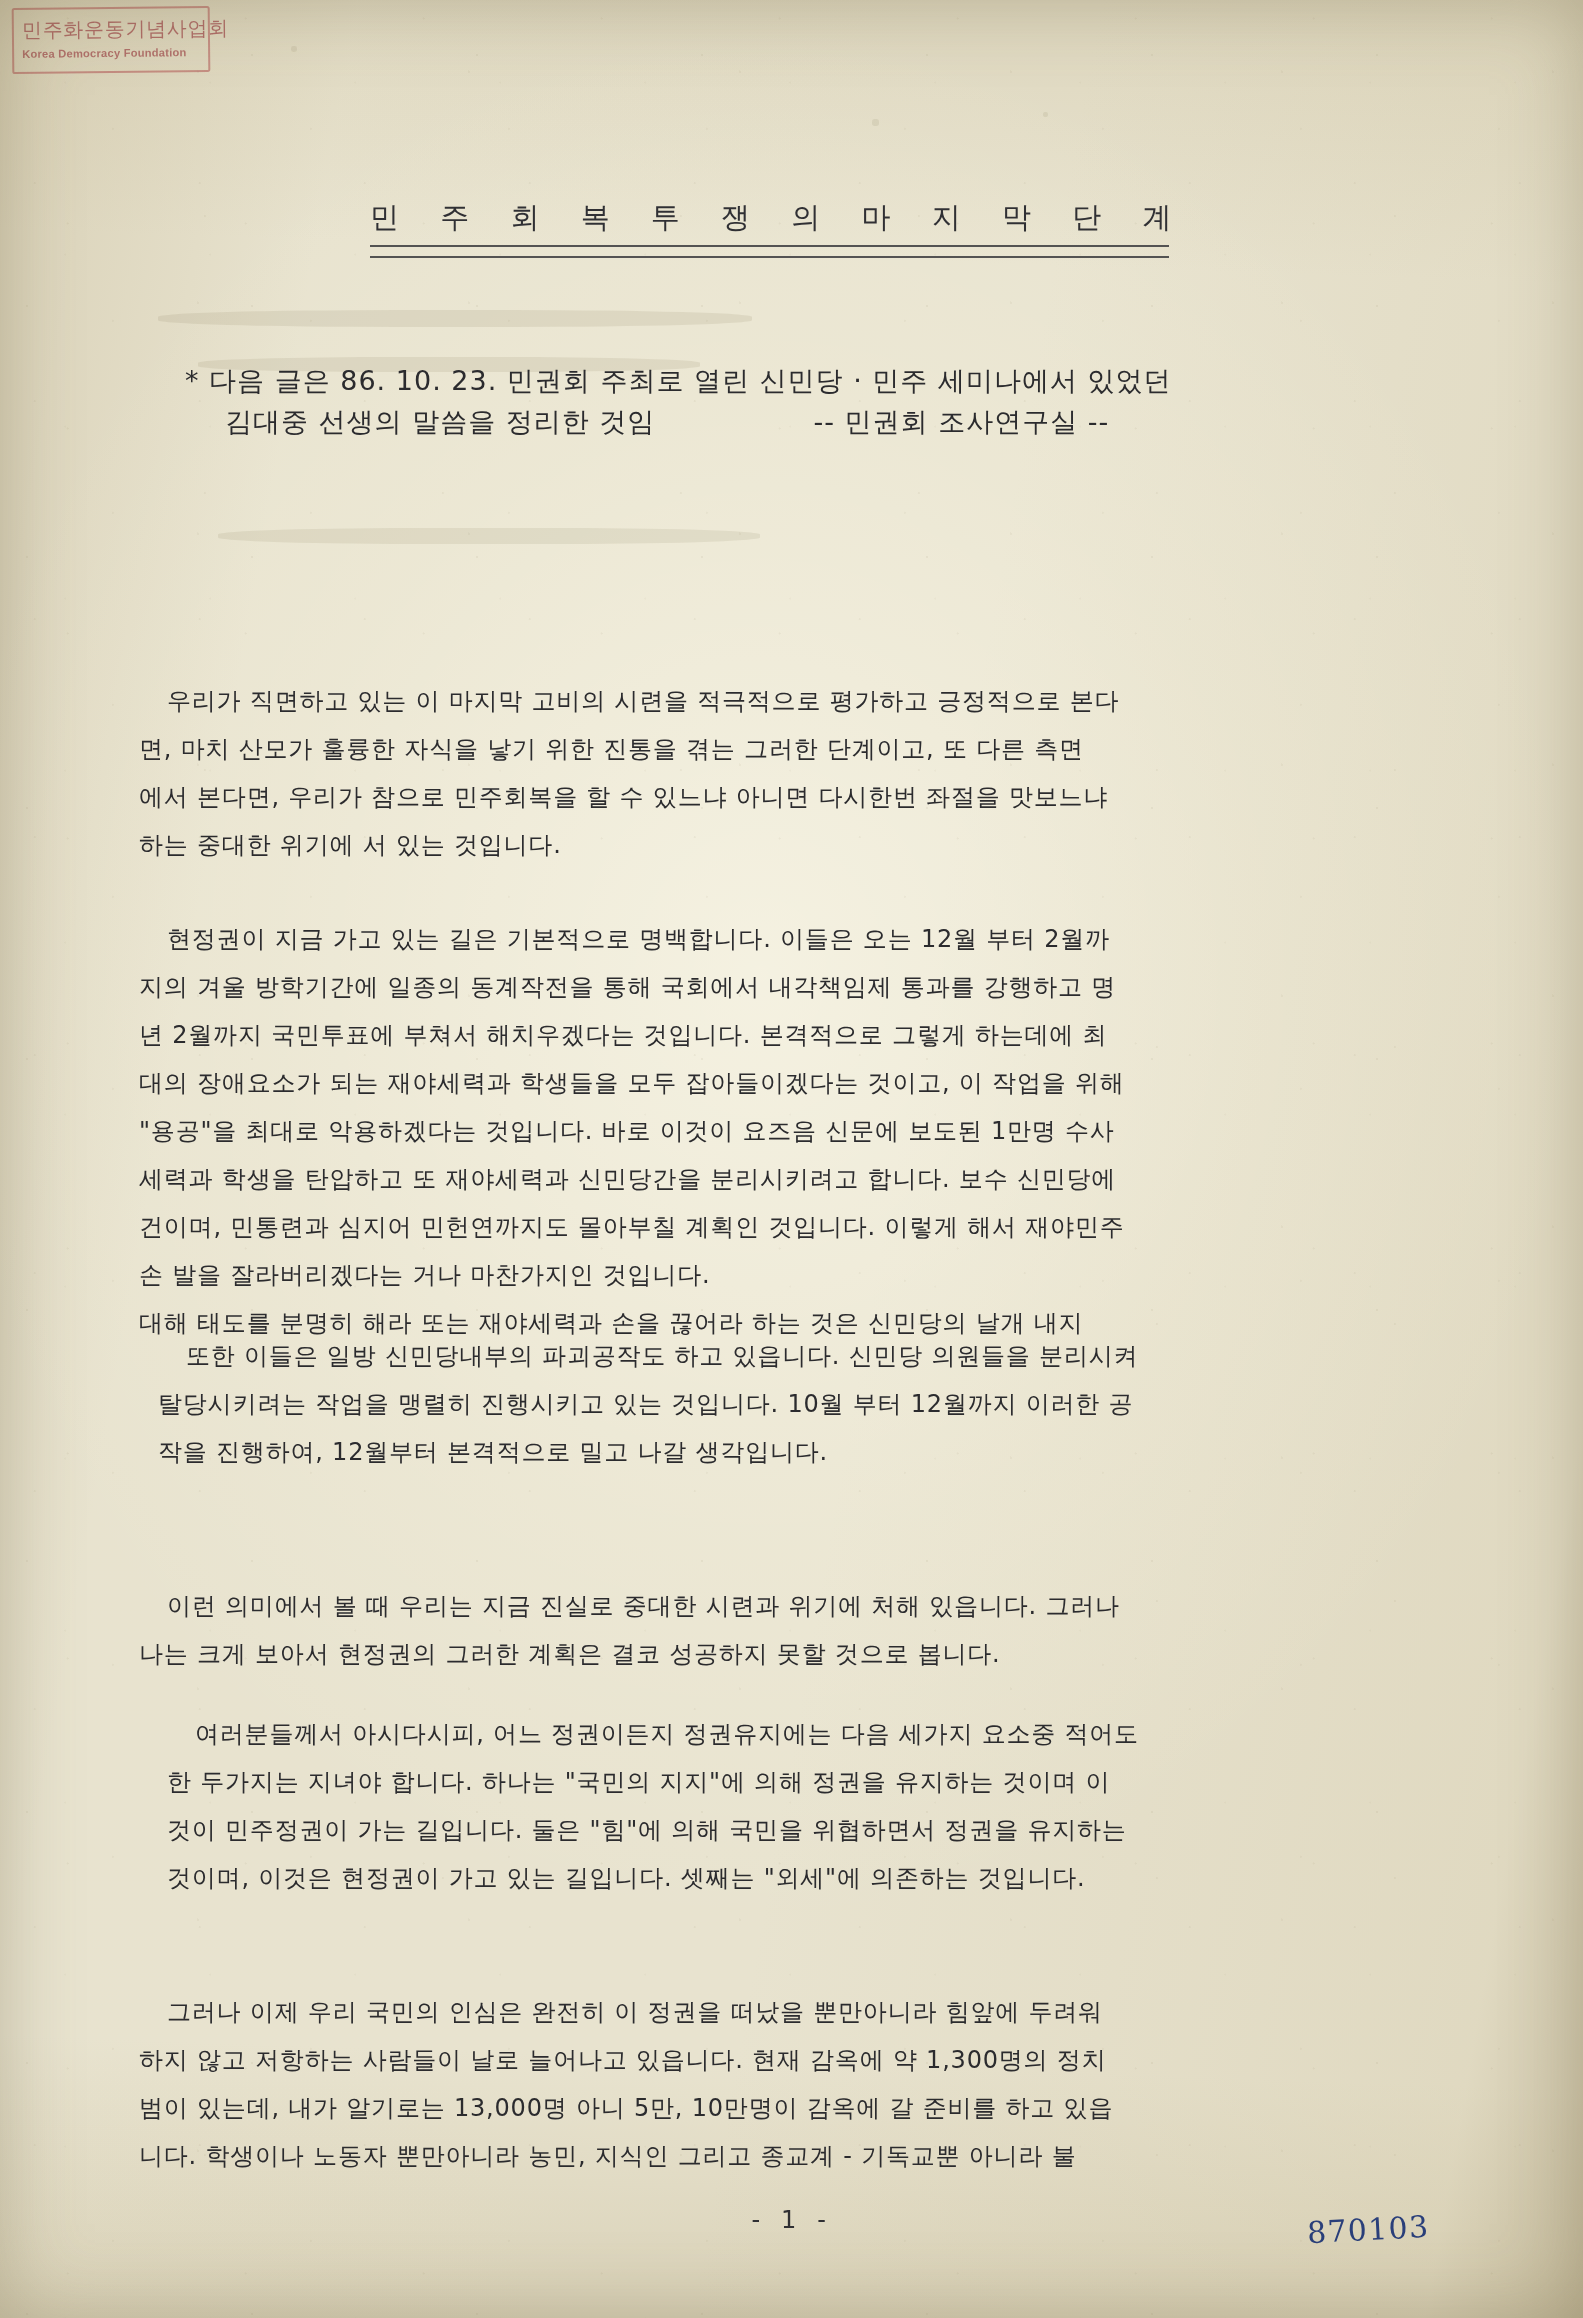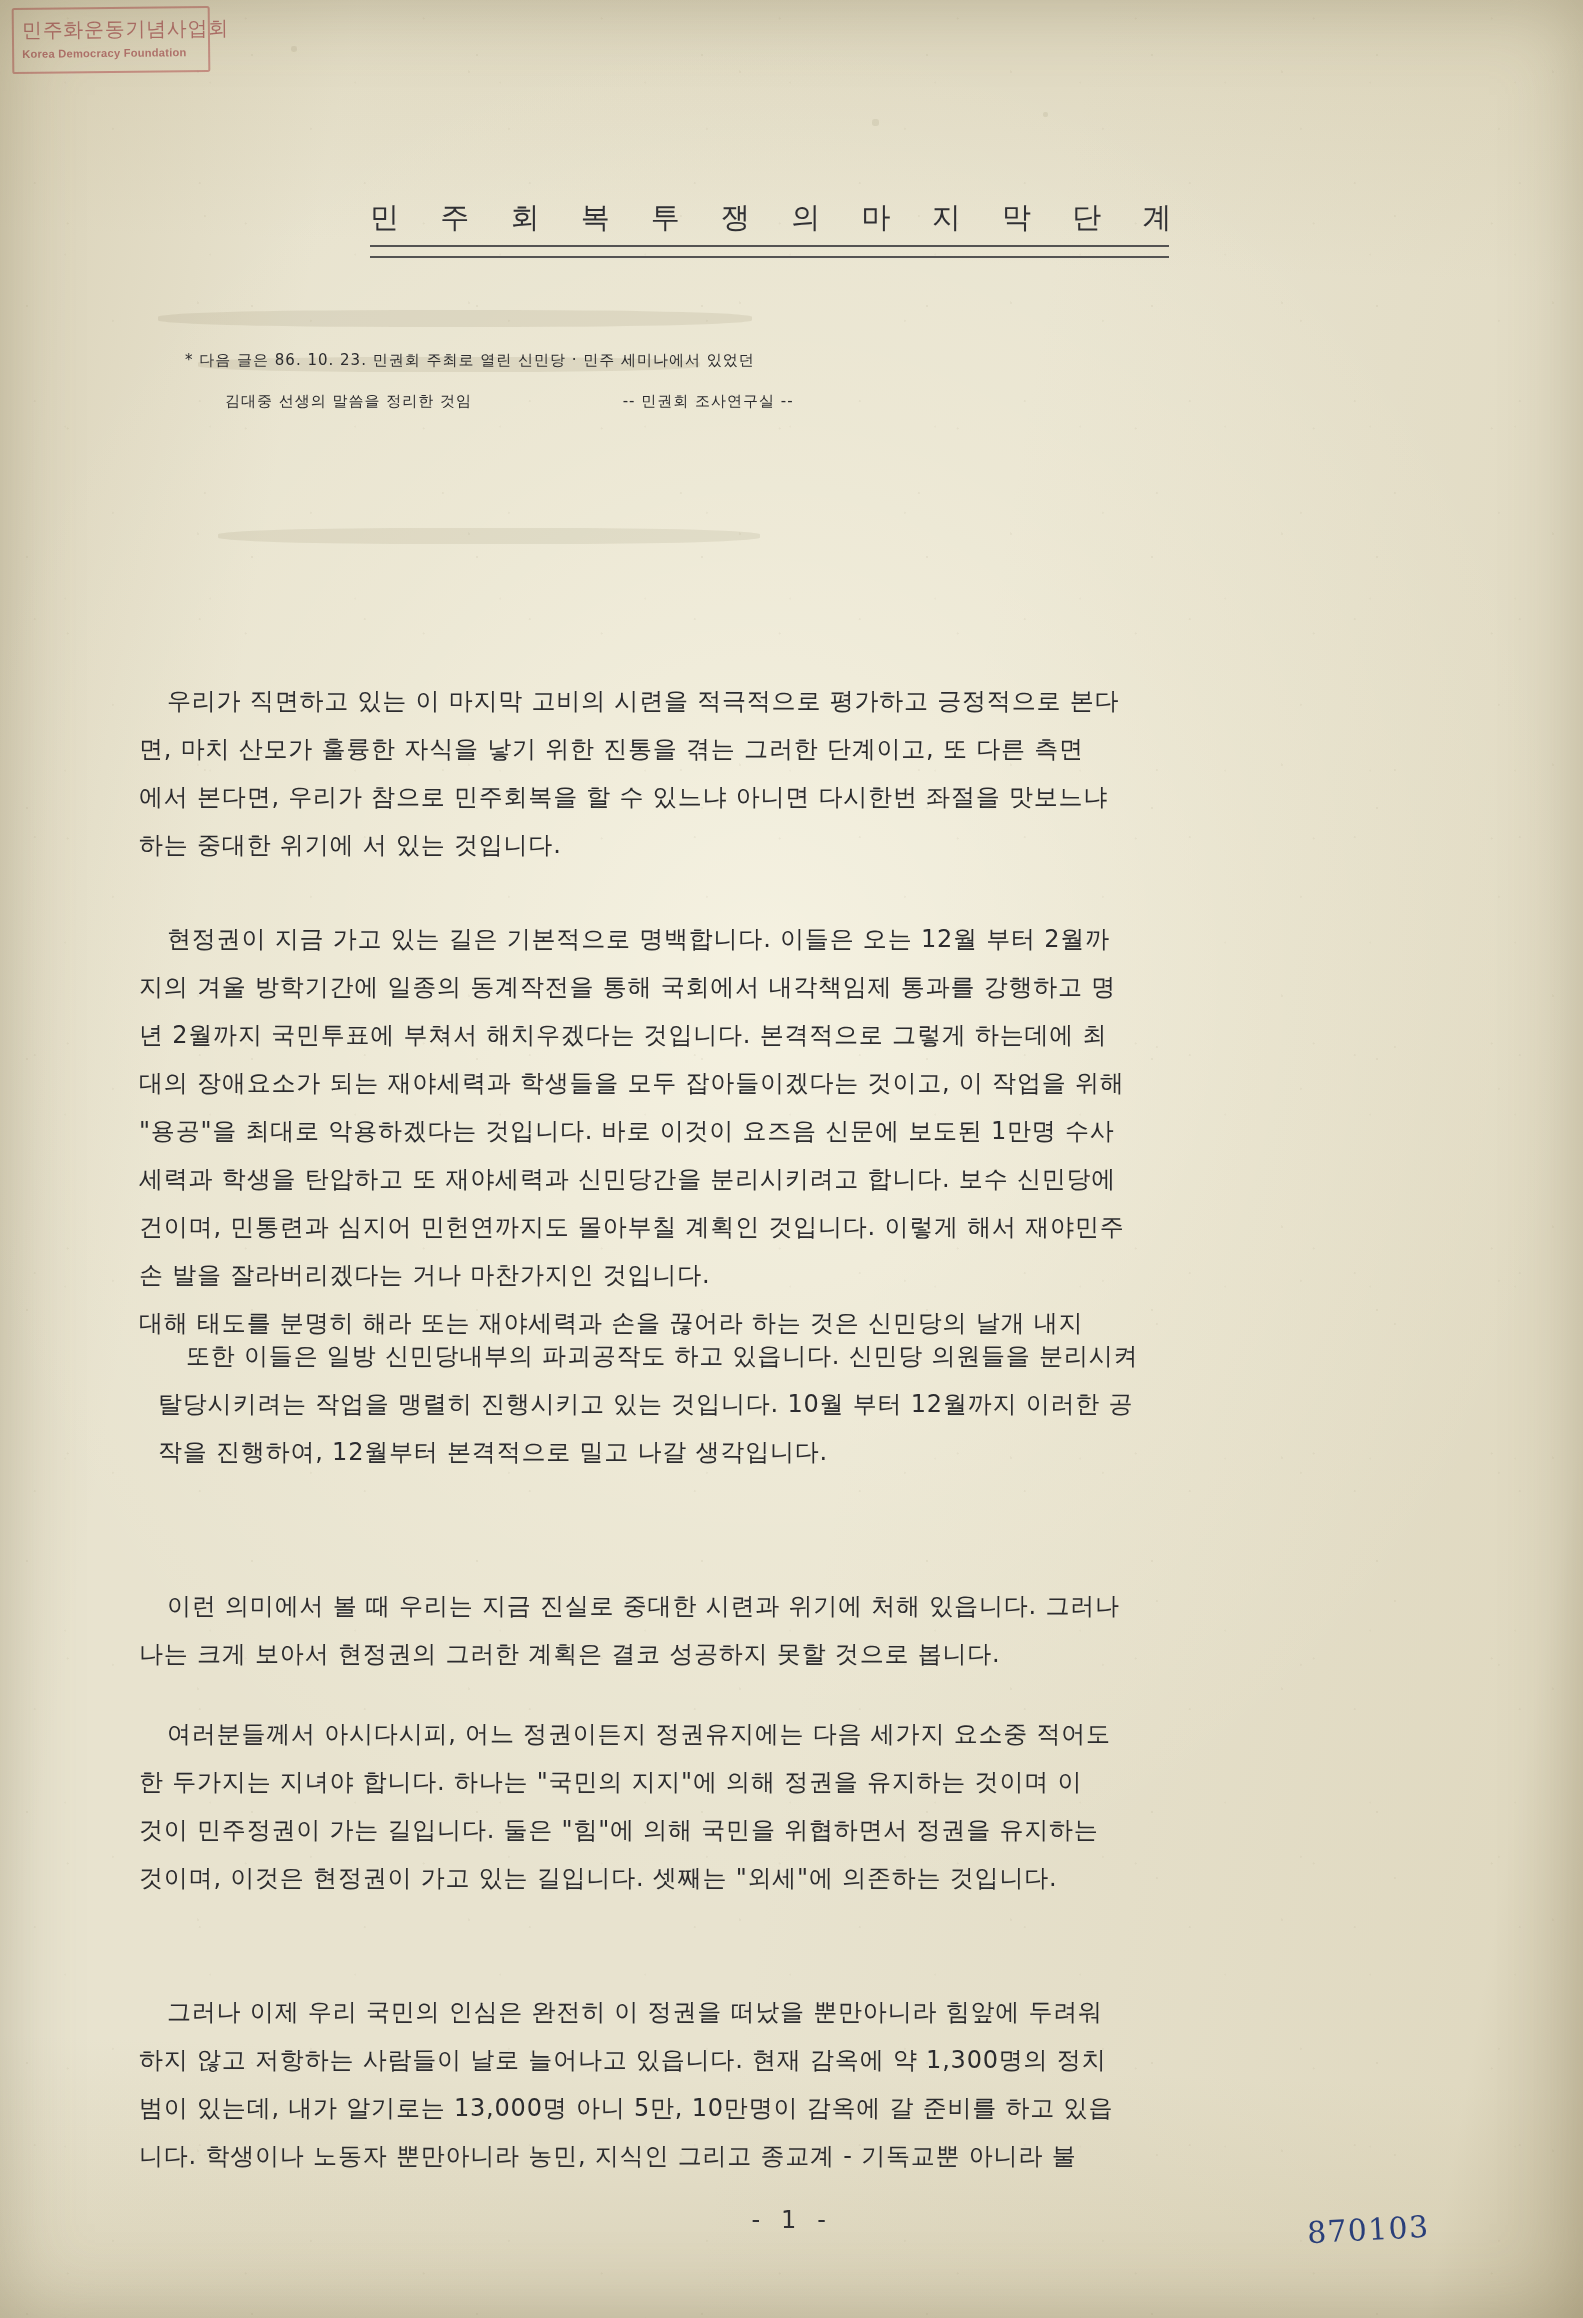--- a/index.html
+++ b/index.html
@@ -99,23 +99,23 @@
     width: 799px;
     height: 9.2px;
     border-top: 2px solid #3a3a3d;
     border-bottom: 2px solid #3a3a3d;
     opacity: .85;
   }
 
   .note-block {
     position: absolute;
     left: 185px;
-    top: 340px;
+    top: 360px;
     width: 1255px;
-    font-size: 15px;
+    font-size: 27px;
     line-height: 41px;
     letter-spacing: 1px;
   }
   .note-line { white-space: nowrap; }
   .note-line.indent { padding-left: 40px; }
 
   .para {
     position: absolute;
     left: 139px;
     width: 1341px;
@@ -227,21 +227,21 @@
       <span class="ln first">또한 이들은 일방 신민당내부의 파괴공작도 하고 있읍니다.  신민당 의원들을 분리시켜</span>
       <span class="ln">탈당시키려는 작업을 맹렬히 진행시키고 있는 것입니다.  10월 부터 12월까지 이러한 공</span>
       <span class="ln">작을 진행하여, 12월부터 본격적으로 밀고 나갈 생각입니다.</span>
     </div>
 
     <div class="para" style="top: 1582px;">
       <span class="ln first">이런 의미에서 볼 때 우리는 지금 진실로 중대한 시련과 위기에 처해 있읍니다.  그러나</span>
       <span class="ln">나는 크게 보아서 현정권의 그러한 계획은 결코 성공하지 못할 것으로 봅니다.</span>
     </div>
 
-    <div class="para" style="top: 1710px;">
+    <div class="para" style="top: 1710px; margin-left: 28px;">
       <span class="ln first">여러분들께서 아시다시피, 어느 정권이든지 정권유지에는 다음 세가지 요소중 적어도</span>
       <span class="ln">한 두가지는 지녀야 합니다.   하나는 "국민의 지지"에 의해 정권을 유지하는 것이며 이</span>
       <span class="ln">것이 민주정권이 가는 길입니다.  둘은 "힘"에 의해 국민을 위협하면서 정권을 유지하는</span>
       <span class="ln">것이며, 이것은 현정권이 가고 있는 길입니다.  셋째는 "외세"에 의존하는 것입니다.</span>
     </div>
 
     <div class="para" style="top: 1988px;">
       <span class="ln first">그러나 이제 우리 국민의 인심은 완전히 이 정권을 떠났을 뿐만아니라 힘앞에 두려워</span>
       <span class="ln">하지 않고 저항하는 사람들이 날로 늘어나고 있읍니다.  현재 감옥에 약 1,300명의 정치</span>
       <span class="ln">범이 있는데, 내가 알기로는 13,000명 아니 5만, 10만명이 감옥에 갈 준비를 하고 있읍</span>

